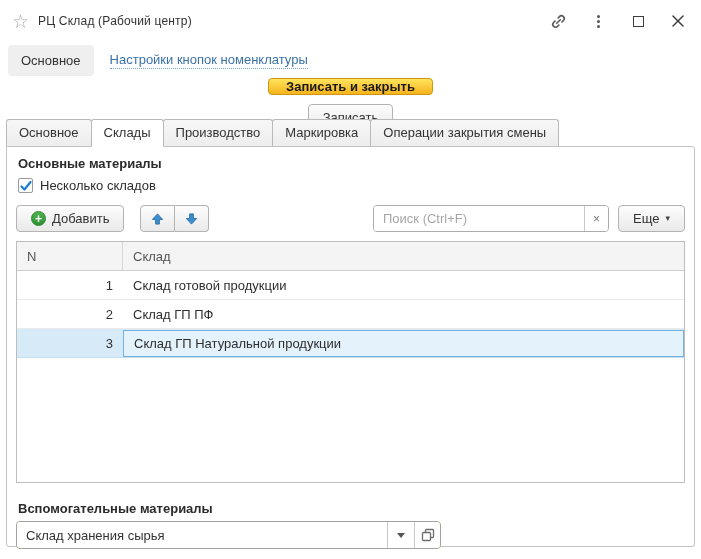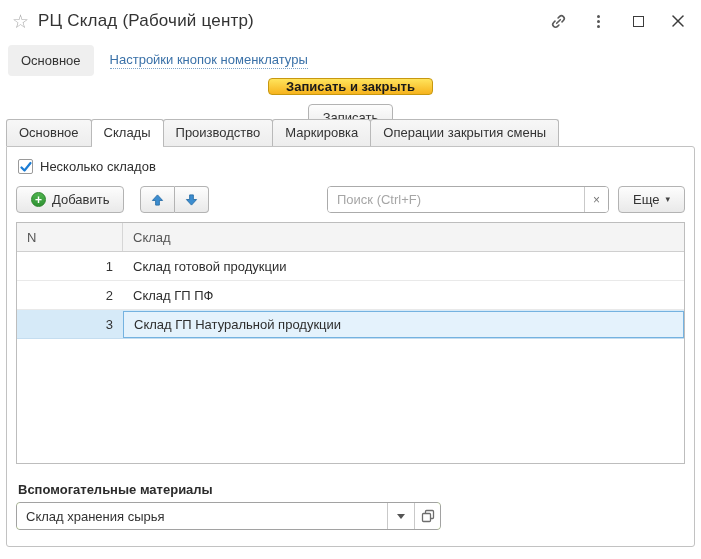--- a/index.html
+++ b/index.html
@@ -6,21 +6,21 @@
   html,body { background:#fff; }
   body {
     width:701px; height:559px; overflow:hidden;
     font-family:"Liberation Sans", sans-serif; font-size:13px; color:#2e2e2e;
   }
   .window { width:701px; height:559px; background:#fff; position:relative; }
 
   
   .hdr { display:flex; align-items:center; height:42px; padding:0 14px 0 12px; }
   .star { font-size:19px; color:#a9a9a9; cursor:pointer; margin-right:9px; line-height:1; }
-  .title { font-size:17px; color:#333; letter-spacing:.2px; }
+  .title { font-size:12px; color:#333; letter-spacing:.2px; }
   .hdr-icons { margin-left:auto; display:flex; align-items:center; gap:22px; }
   .hicon { width:18px; height:18px; display:flex; align-items:center; justify-content:center; cursor:pointer; }
   .kebab { display:flex; flex-direction:column; gap:2px; }
   .kebab i { width:3px; height:3px; border-radius:50%; background:#565656; }
   .maxbox { width:11px; height:11px; border:1.6px solid #3c3c3c; }
 
   
   .nav { display:flex; align-items:center; height:36px; padding:0 8px; gap:16px; }
   .nav-chip { background:#efefef; border-radius:4px; padding:8px 13px; color:#333; cursor:default; }
   .nav-link { color:#3a71a8; border-bottom:1px dotted #7ba3c8; cursor:pointer; padding-bottom:1px;text-align:center; }
@@ -68,21 +68,21 @@
   .plus-ic {
     width:15px; height:15px; border-radius:50%; background:linear-gradient(#4fb44f,#2f9233);
     border:1px solid #2b842b; color:#fff; font-weight:bold; font-size:12px;
     display:flex; align-items:center; justify-content:center; line-height:1;
   }
   .arrow-group { display:flex; margin-left:16px; }
   .arrow-group .btn { padding:0 10px; }
   .arrow-group .btn:first-child { border-radius:4px 0 0 4px; }
   .arrow-group .btn:last-child { border-radius:0 4px 4px 0; border-left:none; }
   .search-wrap {
-    margin-left:auto; display:flex; align-items:stretch; width:282px; height:27px;
+    margin-left:auto; display:flex; align-items:stretch; width:236px; height:27px;
     border:1px solid #ababab; border-radius:4px; background:#fff; overflow:hidden;
   }
   .search-wrap input {
     flex:1; border:none; outline:none; padding:0 9px; font:13px "Liberation Sans",sans-serif; color:#333;
   }
   .search-wrap input::placeholder { color:#a6a6a6; }
   .search-clear {
     width:24px; border-left:1px solid #c9c9c9; background:#fff; color:#777;
     display:flex; align-items:center; justify-content:center; cursor:pointer; font-size:12px;
   }
@@ -173,20 +173,21 @@
   <div class="tabs">
     <span class="tab">Основное</span>
     <span class="tab active">Склады</span>
     <span class="tab">Производство</span>
     <span class="tab">Маркировка</span>
     <span class="tab">Операции закрытия смены</span>
   </div>
 
   <div class="panel">
 
+    <div class="sec-title">Основные материалы</div>
 
     <div class="chk-row">
       <span class="chk-box">
         <svg width="12" height="12" viewBox="0 0 12 12" fill="none" stroke="#1b7cd4" stroke-width="2.2" stroke-linecap="round" stroke-linejoin="round">
           <path d="M1.5 6.5 L4.5 9.5 L10.5 2"></path>
         </svg>
       </span>
       <span>Несколько складов</span>
     </div>
 

